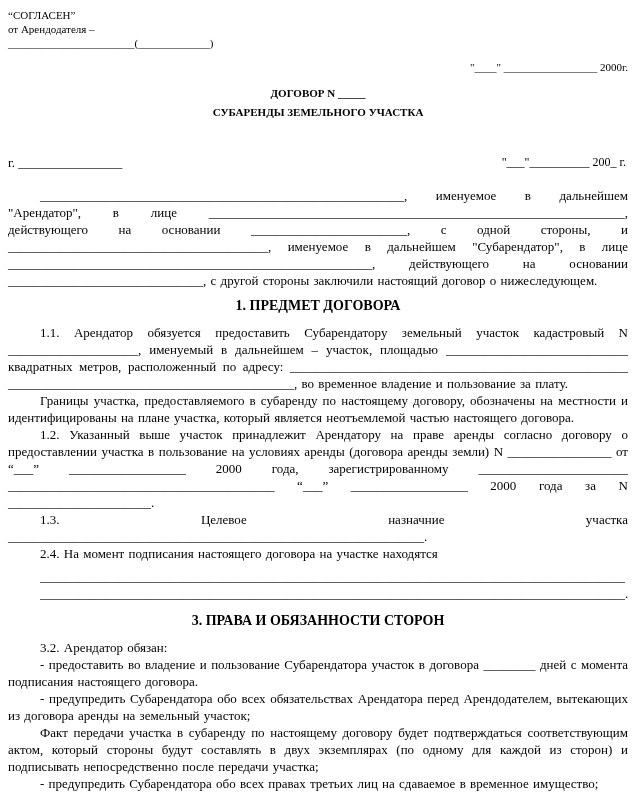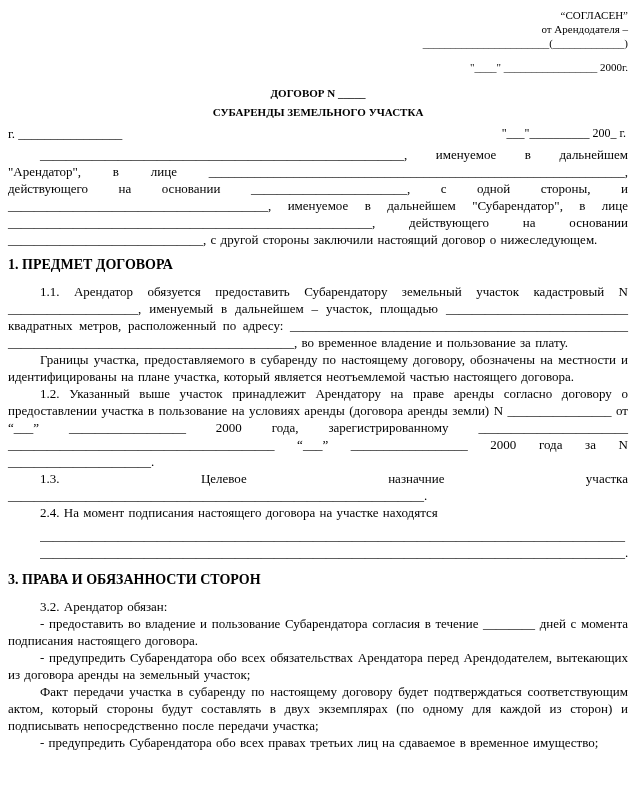--- a/index.html
+++ b/index.html
@@ -14,21 +14,21 @@
     color: #000000;
     font-family: "Liberation Serif", "DejaVu Serif", serif;
   }
   .page {
     padding: 8px 12px 0 8px;
     box-sizing: border-box;
     width: 640px;
   }
   
   .approval {
-    text-align: right;
+    text-align: left;
     font-size: 11px;
     line-height: 14px;
     white-space: nowrap;
   }
   .approval-date {
     text-align: right;
     font-size: 11px;
     line-height: 14px;
     margin-top: 10px;
     white-space: nowrap;
@@ -36,42 +36,43 @@
   
   .doc-title {
     margin-top: 10px;
     text-align: center;
     font-weight: bold;
     font-size: 11px;
     line-height: 19px;
   }
   
   .city-date {
-    margin-top: 3px;
+    margin-top: 32px;
     display: flex;
     justify-content: space-between;
     align-items: flex-start;
     font-size: 13px;
     line-height: 17px;
   }
   .city-date .date-part {
     font-size: 12px;
     padding-right: 2px;
   }
   
   .para {
     margin: 0;
     font-size: 13px;
     line-height: 17px;
     text-align: justify;
     text-indent: 32px;
     word-spacing: 1px;
   }
-  .intro { margin-top: 4px; }
+  .intro { margin-top: 16px; }
   .heading {
+    text-align: center;
     font-weight: bold;
     font-size: 14px;
     line-height: 17px;
   }
   .heading-1 { margin: 8px 0 10px 0; }
   .heading-2 { margin: 10px 0 10px 0; }
   .blank-line {
     margin-left: 32px;
     font-size: 13px;
     line-height: 17px;
@@ -111,18 +112,18 @@
   <p class="para">Границы участка, предоставляемого в субаренду по настоящему договору, обозначены на местности и идентифицированы на плане участка, который является неотъемлемой частью настоящего договора.</p>
   <p class="para">1.2. Указанный выше участок принадлежит Арендатору на праве аренды согласно договору о предоставлении участка в пользование на условиях аренды (договора аренды земли) N ________________ от “___” __________________ 2000 года, зарегистрированному _______________________ _________________________________________ “___” __________________ 2000 года за N ______________________.</p>
   <p class="para">1.3. Целевое назначние участка ________________________________________________________________.</p>
   <p class="para">2.4. На момент подписания настоящего договора на участке находятся</p>
   <div class="blank-line blank-gap">__________________________________________________________________________________________</div>
   <div class="blank-line">__________________________________________________________________________________________.</div>
 
   <div class="heading heading-2">3. ПРАВА И ОБЯЗАННОСТИ СТОРОН</div>
 
   <p class="para">3.2. Арендатор обязан:</p>
-  <p class="para">- предоставить во владение и пользование Субарендатора согласия в течение ________ дней с момента подписания настоящего договора.</p>
+  <p class="para">- предоставить во владение и пользование Субарендатора участок в договора ________ дней с момента подписания настоящего договора.</p>
   <p class="para">- предупредить Субарендатора обо всех обязательствах Арендатора перед Арендодателем, вытекающих из договора аренды на земельный участок;</p>
   <p class="para">Факт передачи участка в субаренду по настоящему договору будет подтверждаться соответствующим актом, который стороны будут составлять в двух экземплярах (по одному для каждой из сторон) и подписывать непосредственно после передачи участка;</p>
   <p class="para">- предупредить Субарендатора обо всех правах третьих лиц на сдаваемое в временное имущество;</p>
 
 </div>
 
 </body></html>

